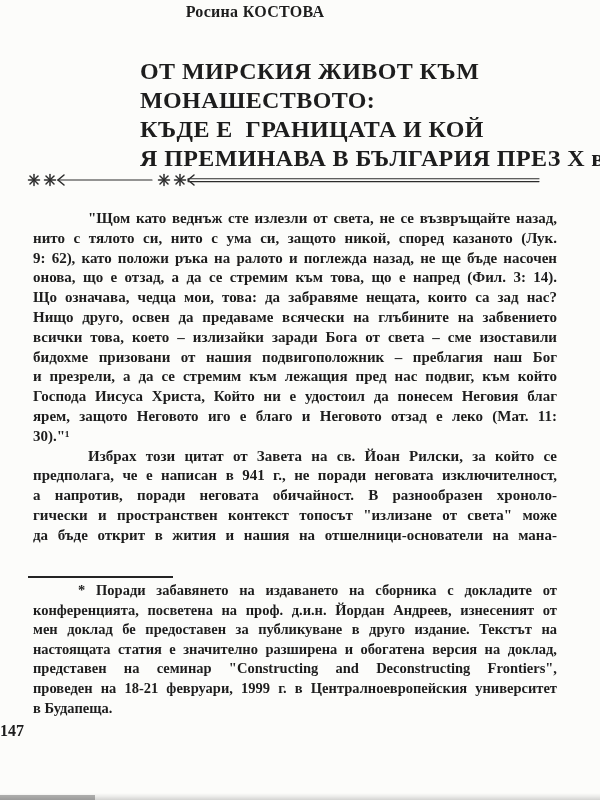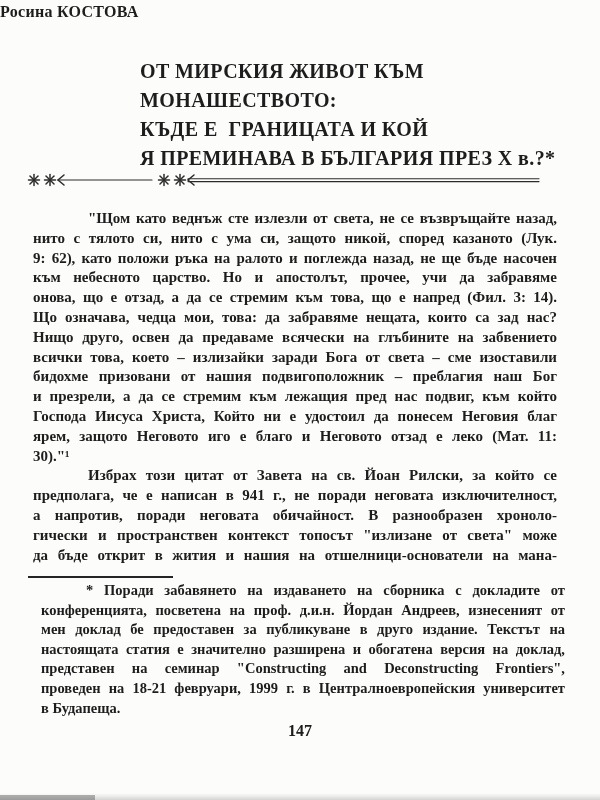--- a/index.html
+++ b/index.html
@@ -7,48 +7,48 @@
     position:relative;
     width:600px; height:800px;
     background:#fcfcfa;
     font-family:"Liberation Serif", serif;
     color:#1d1d1d;
     font-weight:700;
     overflow:hidden;
   }
   .author {
     position:absolute; top:3px; left:0; right:90px;
-    text-align:left;
+    text-align:center;
     font-size:16px; letter-spacing:0.3px;
     white-space:pre;
   }
   .title { position:absolute; left:140px; top:57px; width:430px; }
   .title-ln {
-    font-size:20px; line-height:29px;
+    font-size:24px; line-height:29px;
     letter-spacing:0.4px; white-space:pre;
   }
   .divider { position:absolute; left:26px; top:172px; }
   .bodytext { position:absolute; left:33px; top:209px; width:524px; font-size:15px; }
-  .footnote { position:absolute; left:41px; top:581px; width:524px; font-size:14.5px; }
+  .footnote { position:absolute; left:33px; top:581px; width:524px; font-size:14.5px; }
   .ln {
     height:19.8px; line-height:19.8px;
     text-align:justify; text-align-last:justify;
     overflow:hidden;
   }
   .footnote .ln { height:19.6px; line-height:19.6px; }
   .indent { text-indent:55px; }
   .indent-fn { text-indent:45px; }
   .last { text-align-last:left; }
   .fn-rule {
     position:absolute; left:28px; top:576px; width:145px;
     border-top:2px solid #242424;
   }
   .pageno {
     position:absolute; top:722px; left:0; width:600px;
-    text-align:center; font-size:16px;
+    text-align:left; font-size:16px;
   }
   .scan-edge {
     position:absolute; left:0; right:0; bottom:0; height:7px;
     background:linear-gradient(to bottom, rgba(0,0,0,0) 0%, rgba(0,0,0,0.06) 45%, rgba(0,0,0,0.16) 100%);
   }
   .scan-smudge {
     position:absolute; left:0; bottom:0; width:95px; height:5px;
     background:rgba(70,70,70,0.40);
   }
 </style>
@@ -89,21 +89,20 @@
       <path d="M168,3 L162,8 L168,13"></path>
       <line x1="162" y1="6.8" x2="513" y2="6.8" stroke-width="1.1"></line>
       <line x1="162" y1="9.6" x2="513" y2="9.6" stroke-width="1.1"></line>
     </g>
   </svg>
 
   <div class="bodytext">
     <div class="ln indent">"Щом като веднъж сте излезли от света, не се възвръщайте назад,</div>
     <div class="ln">нито с тялото си, нито с ума си, защото никой, според казаното (Лук.</div>
     <div class="ln">9: 62), като положи ръка на ралото и поглежда назад, не ще бъде насочен</div>
-    <div class="ln">към небесното царство. Но и апостолът, прочее, учи да забравяме</div>
     <div class="ln">онова, що е отзад, а да се стремим към това, що е напред (Фил. 3: 14).</div>
     <div class="ln">Що означава, чедца мои, това: да забравяме нещата, които са зад нас?</div>
     <div class="ln">Нищо друго, освен да предаваме всячески на глъбините на забвението</div>
     <div class="ln">всички това, което – излизайки заради Бога от света – сме изоставили</div>
     <div class="ln">бидохме призовани от нашия подвигоположник – преблагия наш Бог</div>
     <div class="ln">и презрели, а да се стремим към лежащия пред нас подвиг, към който</div>
     <div class="ln">Господа Иисуса Христа, Който ни е удостоил да понесем Неговия благ</div>
     <div class="ln">ярем, защото Неговото иго е благо и Неговото отзад е леко (Мат. 11:</div>
     <div class="ln last">30)."¹</div>
     <div class="ln indent">Избрах този цитат от Завета на св. Йоан Рилски, за който се</div>

